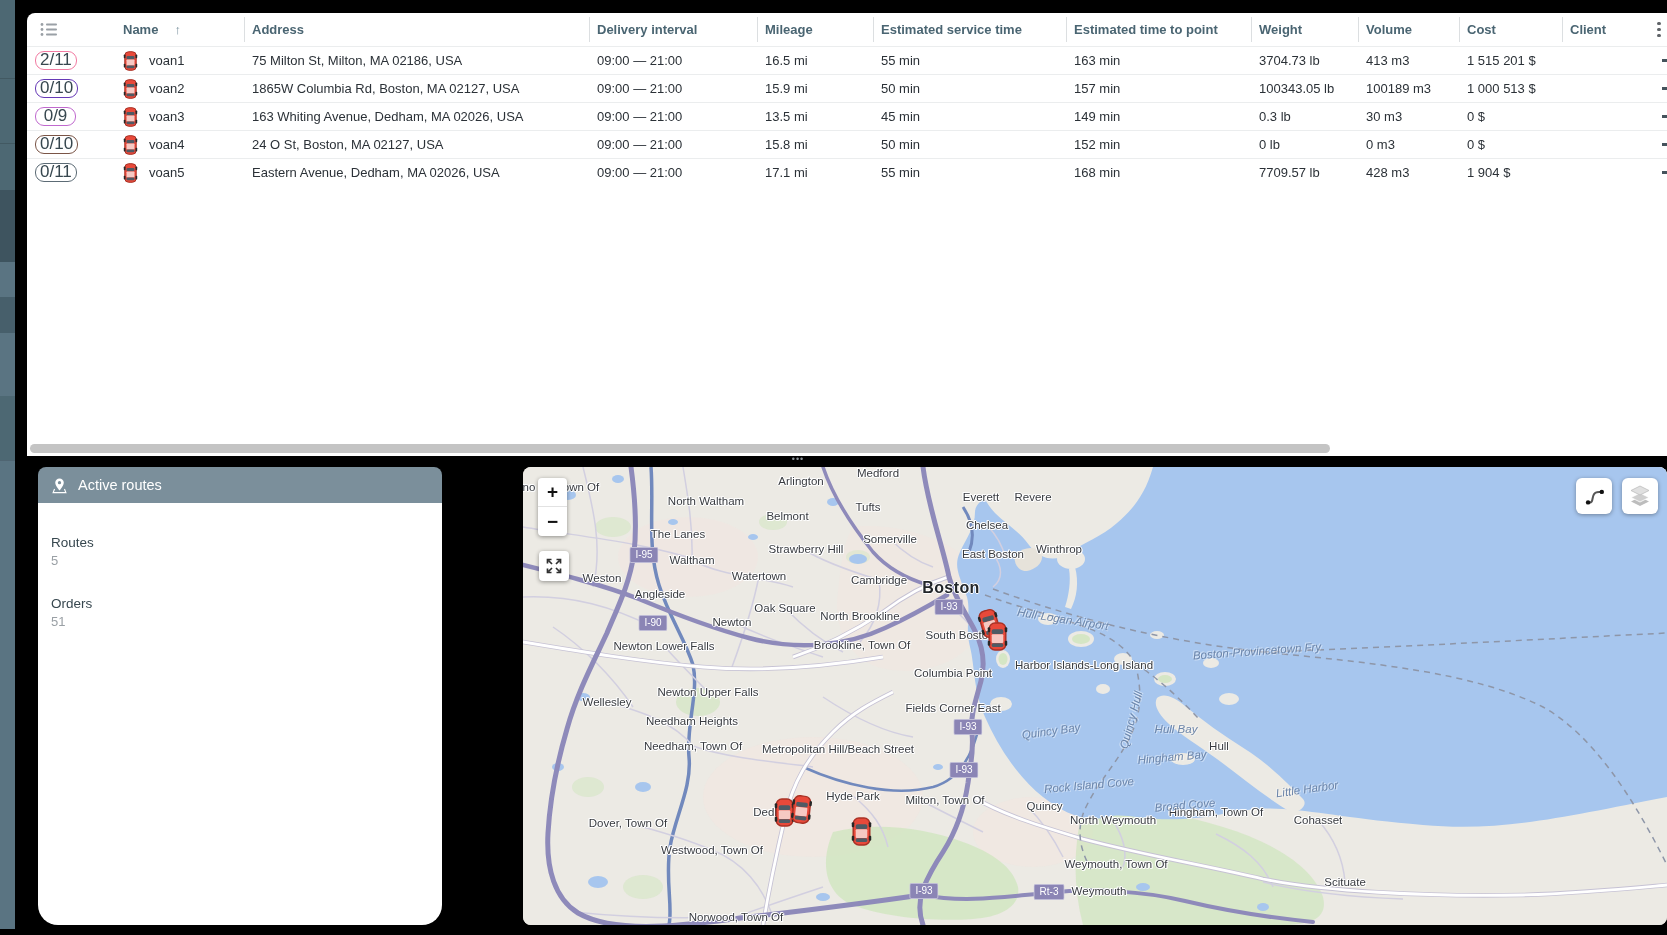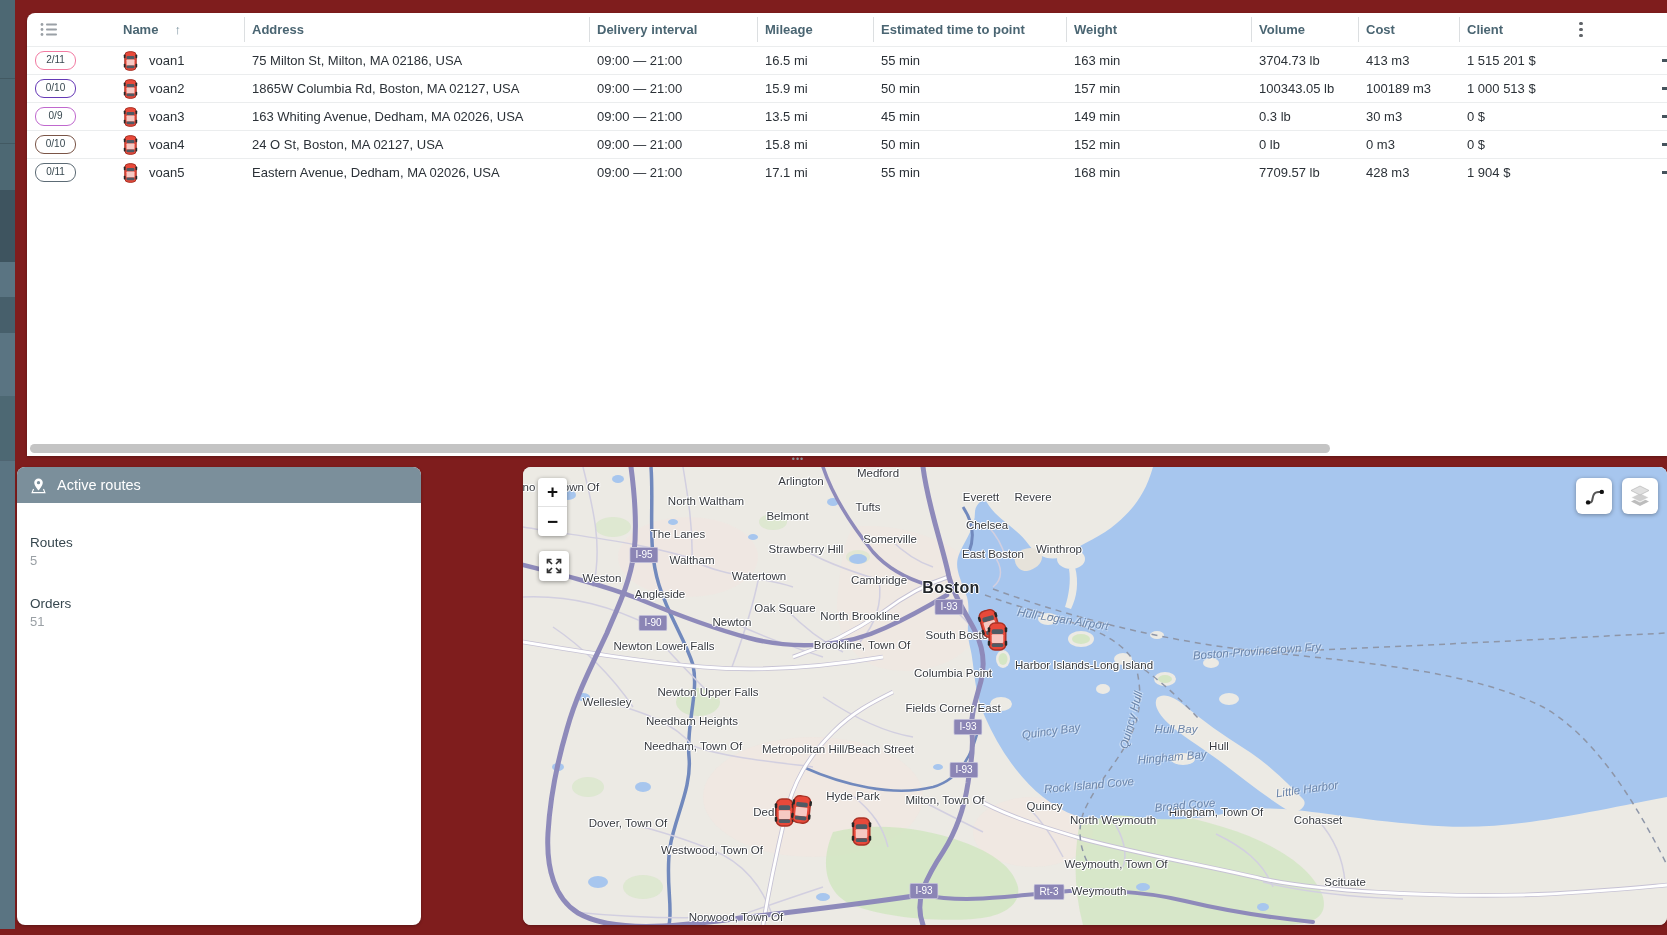--- a/index.html
+++ b/index.html
@@ -1,19 +1,19 @@
 <!DOCTYPE html>
 <html><head>
 <meta charset="utf-8">
 <style>
   * { margin:0; padding:0; box-sizing:border-box; }
   html,body { background:#dfe3e6; }
   .screen {
     position:relative; width:1667px; height:935px; overflow:hidden;
-    background:#7f1d1d; font-family:"Liberation Sans", sans-serif;
+    background:#000000; font-family:"Liberation Sans", sans-serif;
   }
   
   .side-strip { position:absolute; left:0; top:0; width:15px; height:929px; background:#54707d; }
   .side-strip .seg { position:absolute; left:0; width:15px; }
   
   .table-card {
     position:absolute; left:27px; top:13px; width:1640px; height:443px;
     background:#fff; border-radius:8px 0 0 0; box-shadow:0 1px 3px rgba(0,0,0,.28);
   }
   .tgrid { display:grid; grid-template-columns:88px 129px 345px 168px 116px 193px 185px 107px 101px 103px 78px 1fr; align-items:center; }
@@ -21,33 +21,33 @@
   .t-header .hc { position:relative; height:33px; display:flex; align-items:center; padding-left:8px; }
   .t-header .hc.sep::before { content:""; position:absolute; left:0; top:4px; height:25px; width:1px; background:#dcdfe1; }
   .t-header .hc.first { padding-left:13px; }
   .sort-arrow { margin-left:16px; color:#78909c; font-size:13px; font-weight:400; }
   .kebab { display:flex; flex-direction:column; gap:2.5px; margin-left:9px; cursor:pointer; }
   .kebab i { width:3.5px; height:3.5px; border-radius:50%; background:#5f6368; }
   .t-row { height:28px; font-size:13px; color:#2b3137; border-top:1px solid #ebedee; position:relative; cursor:pointer; }
   .t-row .c { padding-left:8px; white-space:nowrap; overflow:hidden; }
   .badge-cell { padding-left:31px; }
   .badge {
-    display:inline-block; min-width:41px; text-align:center; font-size:10px; color:#37474f;
+    display:inline-block; min-width:41px; text-align:center; font-size:17px; color:#37474f;
     border:1.5px solid #999; border-radius:9px; padding:1px 4px 2px; background:#fff; line-height:14px;
   }
   .name-cell { display:flex; align-items:center; gap:11px; }
   .edge-dash { position:absolute; right:0; top:12px; width:5px; height:2.5px; background:#44535c; }
   .hscroll { position:absolute; left:0; right:0; bottom:2px; height:11px; }
   .hscroll .thumb { position:absolute; left:3px; top:1px; width:1300px; height:9px; background:#c4c4c4; border-radius:5px; cursor:pointer; }
   
   .divider-dots { position:absolute; left:786px; top:453px; width:24px; height:12px; text-align:center;
     color:#8a9298; font-size:9px; letter-spacing:1px; cursor:row-resize; line-height:12px; }
   
-  .routes-card { position:absolute; left:17px; top:467px; width:404px; height:458px; background:#fff;
-    border-radius:8px; box-shadow:0 1px 3px rgba(0,0,0,.28); }
+  .routes-card { position:absolute; left:38px; top:467px; width:404px; height:458px; background:#fff;
+    border-radius:20px; box-shadow:0 1px 3px rgba(0,0,0,.28); }
   .routes-head { height:36px; background:#7b8f9b; border-radius:8px 8px 0 0; display:flex; align-items:center;
     gap:10px; padding-left:13px; color:#fff; font-size:14.5px; }
   .routes-body { padding:20px 0 0 13px; }
   .stat-label { font-size:13.5px; color:#37474f; margin-top:28px; }
   .stat-label:first-child { margin-top:12px; }
   .stat-value { font-size:13px; color:#9aa0a5; margin-top:3px; }
   
   .map-card { position:absolute; left:523px; top:467px; width:1144px; height:458px; border-radius:8px;
     overflow:hidden; box-shadow:0 1px 3px rgba(0,0,0,.28); background:#eceae4; }
   .map-card svg.base { position:absolute; left:0; top:0; }
@@ -107,20 +107,23 @@
         <span class="sort-arrow">↑</span>
       </div>
       <div class="hc sep">
           <span>Address</span>
         </div>
       <div class="hc sep">
           <span>Delivery interval</span>
         </div>
       <div class="hc sep">
           <span>Mileage</span>
+        </div>
+      <div class="hc sep">
+          <span>Estimated service time</span>
         </div>
       <div class="hc sep">
           <span>Estimated time to point</span>
         </div>
       <div class="hc sep">
           <span>Weight</span>
         </div>
       <div class="hc sep">
           <span>Volume</span>
         </div>

